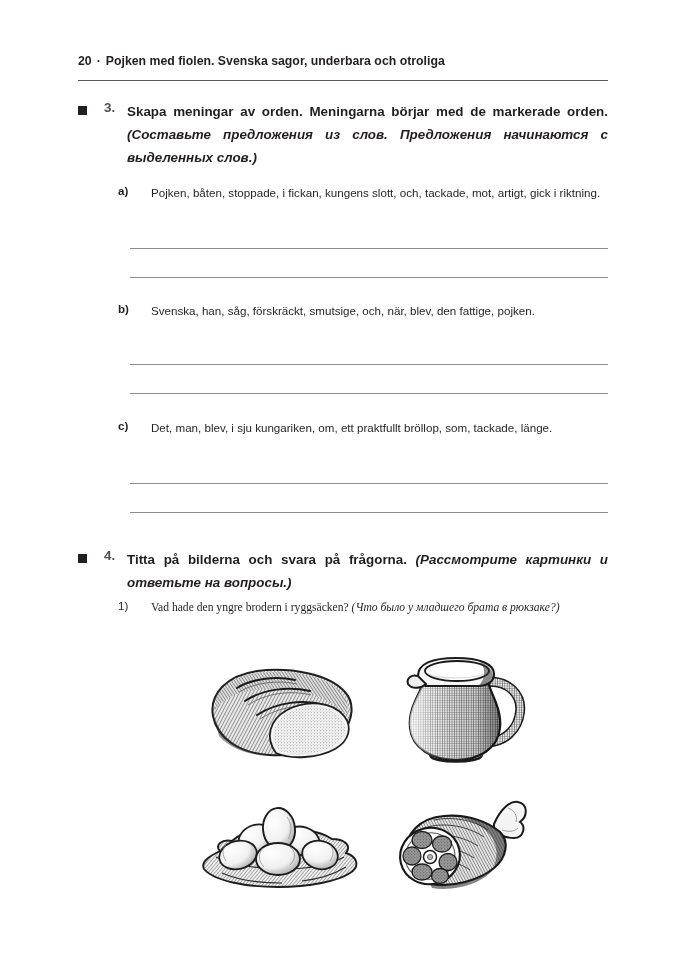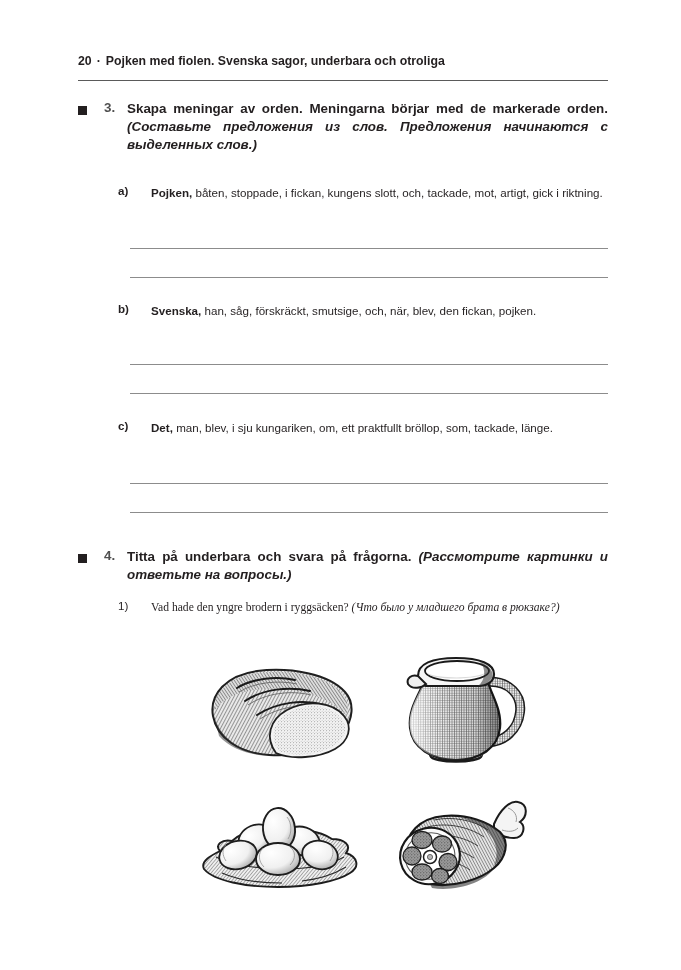--- a/index.html
+++ b/index.html
@@ -45,21 +45,21 @@
     position: absolute;
     left: 26px; top: 0;
     font-size: 13.4px;
     font-weight: bold;
     color: #4f4f4f;
   }
   .ex-title {
     margin-left: 49px;
     font-size: 13.4px;
     font-weight: bold;
-    line-height: 18px;
+    line-height: 23px;
     color: #231f20;
     text-align: justify;
   }
   .ex-title .ru {
     font-style: italic;
     font-weight: bold;
   }
 
   
   .item { position: absolute; left: 118px; width: 490px; }
@@ -71,21 +71,21 @@
     color: #231f20;
   }
   .item-body {
     margin-left: 33px;
     font-size: 11.6px;
     line-height: 17px;
     color: #231f20;
     text-align: justify;
     text-justify: inter-word;
   }
-  .item-body b { font-weight: bold; }
+  .item-body b { font-weight: normal; }
   .item-body .ru { font-style: italic; }
 
   
   .qitem-label { font-weight: normal; }
 
   
   .answer-line {
     position: absolute;
     left: 130px; width: 478px; height: 1px;
     background: #8c8c8c;
@@ -134,40 +134,40 @@
     <div class="item-body">
       <b>Pojken,</b><span> båten, stoppade, i fickan, kungens slott, och, tackade, mot, artigt, gick i riktning.</span>
     </div>
   </div>
   <div class="answer-line" style="top:248px;"></div>
   <div class="answer-line" style="top:277px;"></div>
 
   <div class="item" style="top:302px;">
     <span class="item-label">b)</span>
     <div class="item-body">
-      <b>Svenska,</b><span> han, såg, förskräckt, smutsige, och, när, blev, den fickan, pojken.</span>
+      <b>Svenska,</b><span> han, såg, förskräckt, smutsige, och, när, blev, den fattige, pojken.</span>
     </div>
   </div>
   <div class="answer-line" style="top:364px;"></div>
   <div class="answer-line" style="top:393px;"></div>
 
   <div class="item" style="top:419px;">
     <span class="item-label">c)</span>
     <div class="item-body">
       <b>Det,</b><span> man, blev, i sju kungariken, om, ett praktfullt bröllop, som, tackade, länge.</span>
     </div>
   </div>
   <div class="answer-line" style="top:483px;"></div>
   <div class="answer-line" style="top:512px;"></div>
 
   <div class="exercise" style="top:548px;">
     <span class="ex-bullet"></span>
     <span class="ex-num">4.</span>
     <div class="ex-title">
-      <span>Titta på underbara och svara på frågorna.</span>
+      <span>Titta på bilderna och svara på frågorna.</span>
       <span class="ru">(Рассмотрите картинки и ответьте на вопросы.)</span>
     </div>
   </div>
 
   <div class="item" style="top:599px;">
     <span class="item-label qitem-label">1)</span>
     <div class="item-body" style="text-align:left;font-family:Liberation Serif, serif;">
       <span>Vad hade den yngre brodern i ryggsäcken? </span><span class="ru">(Что было у младшего брата в рюкзаке?)</span>
     </div>
   </div>

